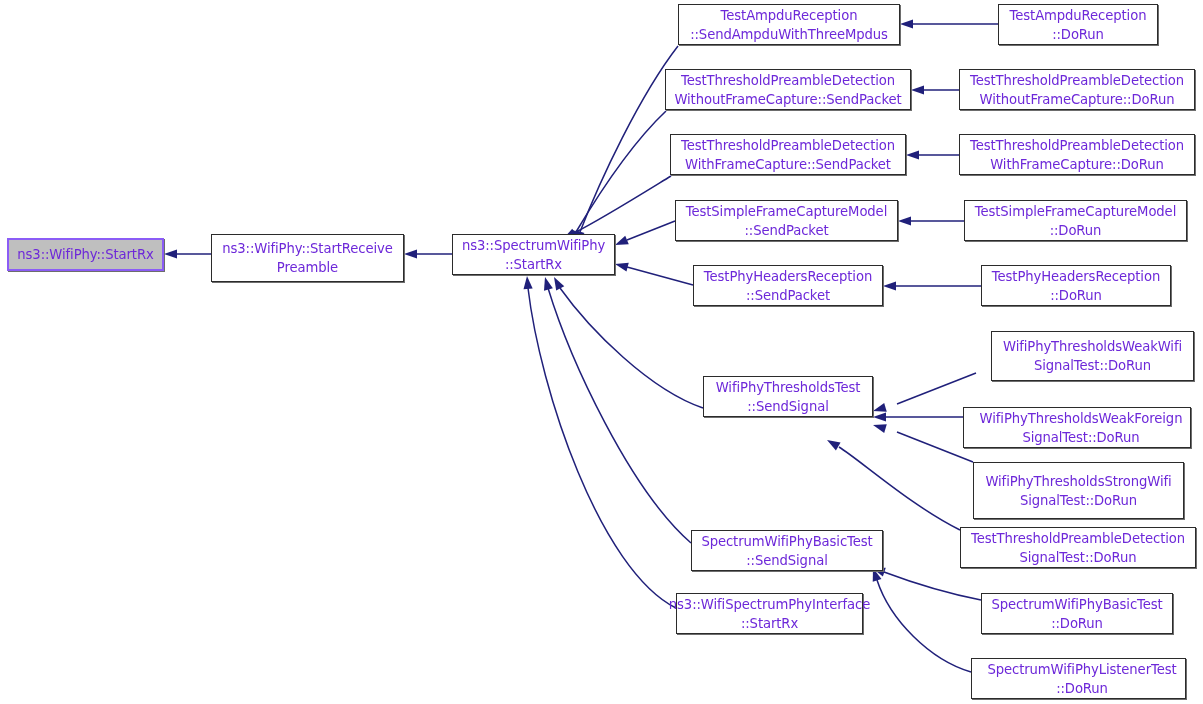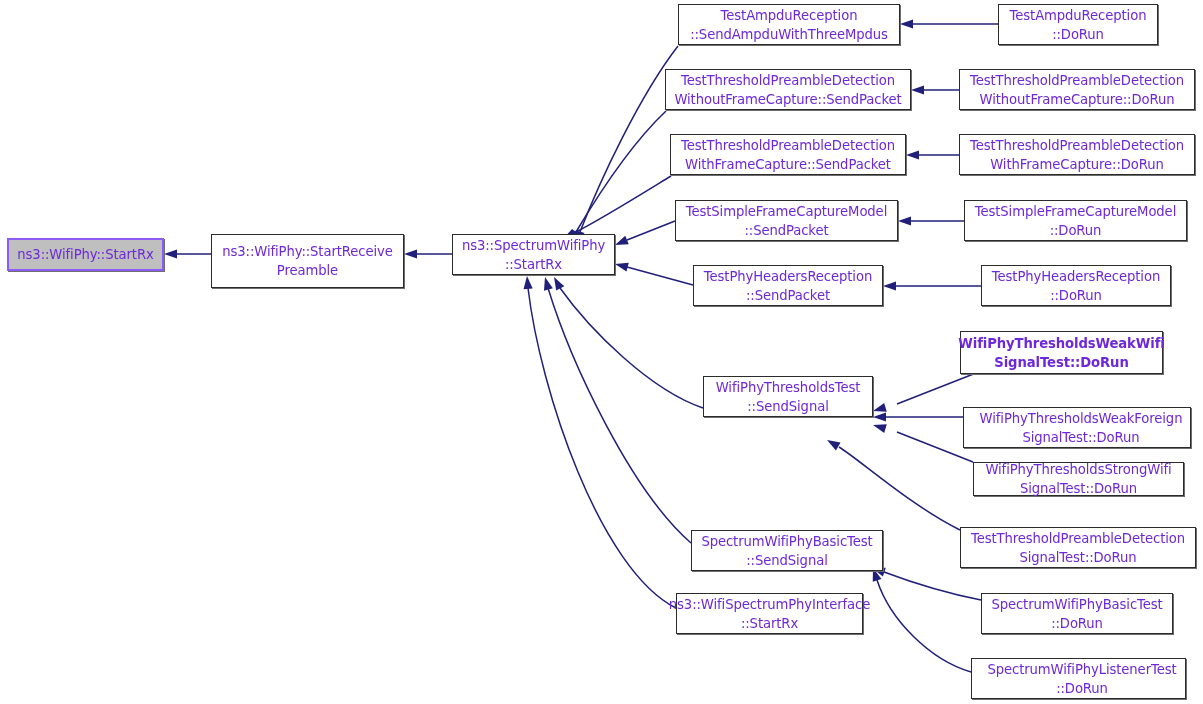--- a/index.html
+++ b/index.html
@@ -94,21 +94,21 @@
       <path d="M 960 530 C 910 505, 860 460, 839 447" fill="none" stroke="#20207a" stroke-width="1.5"></path>
       <polygon points="827,440 840.5469324290905,442.57694038768034 835.9113189942689,450.52370627594587" fill="#20207a"></polygon>
       <path d="M 981 600 C 940 592, 900 578, 884 572" fill="none" stroke="#20207a" stroke-width="1.5"></path>
       <polygon points="872,568 885.7875305983341,567.7470177871866 882.8782351509792,576.4749041292513" fill="#20207a"></polygon>
       <path d="M 971 672 C 930 660, 890 620, 877 580" fill="none" stroke="#20207a" stroke-width="1.5"></path>
       <polygon points="873,568 881.4749041292513,578.8782351509792 872.7470177871866,581.7875305983341" fill="#20207a"></polygon>
     </svg>
 <div class="node current" style="left: 7px; top: 238px; width: 157px; height: 33px;">
       <span class="label">ns3::WifiPhy::StartRx</span>
     </div>
-    <div class="node" style="left: 211px; top: 234px; width: 193px; height: 54px;">
+    <div class="node" style="left: 211px; top: 234px; width: 193px; height: 48px;">
       <span class="label">ns3::WifiPhy::StartReceive
 Preamble</span>
     </div>
     <div class="node" style="left: 452px; top: 234px; width: 163px; height: 41px;">
       <span class="label">ns3::SpectrumWifiPhy
 ::StartRx</span>
     </div>
     <div class="node" style="left: 678px; top: 4px; width: 222px; height: 41px;">
       <span class="label">TestAmpduReception
 ::SendAmpduWithThreeMpdus</span>
@@ -146,29 +146,29 @@
 ::SendPacket</span>
     </div>
     <div class="node" style="left: 981px; top: 265px; width: 190px; height: 41px;">
       <span class="label">TestPhyHeadersReception
 ::DoRun</span>
     </div>
     <div class="node" style="left: 703px; top: 376px; width: 170px; height: 41px;">
       <span class="label">WifiPhyThresholdsTest
 ::SendSignal</span>
     </div>
-    <div class="node" style="left: 960px; top: 331px; width: 203px; height: 43px; font-weight: bold;">
+    <div class="node" style="left: 991px; top: 331px; width: 203px; height: 50px;">
       <span class="label">WifiPhyThresholdsWeakWifi
 SignalTest::DoRun</span>
     </div>
     <div class="node" style="left: 963px; top: 407px; width: 228px; height: 41px; padding-left: 8px;">
       <span class="label">WifiPhyThresholdsWeakForeign
 SignalTest::DoRun</span>
     </div>
-    <div class="node" style="left: 973px; top: 462px; width: 211px; height: 34px;">
+    <div class="node" style="left: 973px; top: 462px; width: 211px; height: 57px;">
       <span class="label">WifiPhyThresholdsStrongWifi
 SignalTest::DoRun</span>
     </div>
     <div class="node" style="left: 960px; top: 527px; width: 236px; height: 41px;">
       <span class="label">TestThresholdPreambleDetection
 SignalTest::DoRun</span>
     </div>
     <div class="node" style="left: 691px; top: 530px; width: 192px; height: 41px;">
       <span class="label">SpectrumWifiPhyBasicTest
 ::SendSignal</span>

